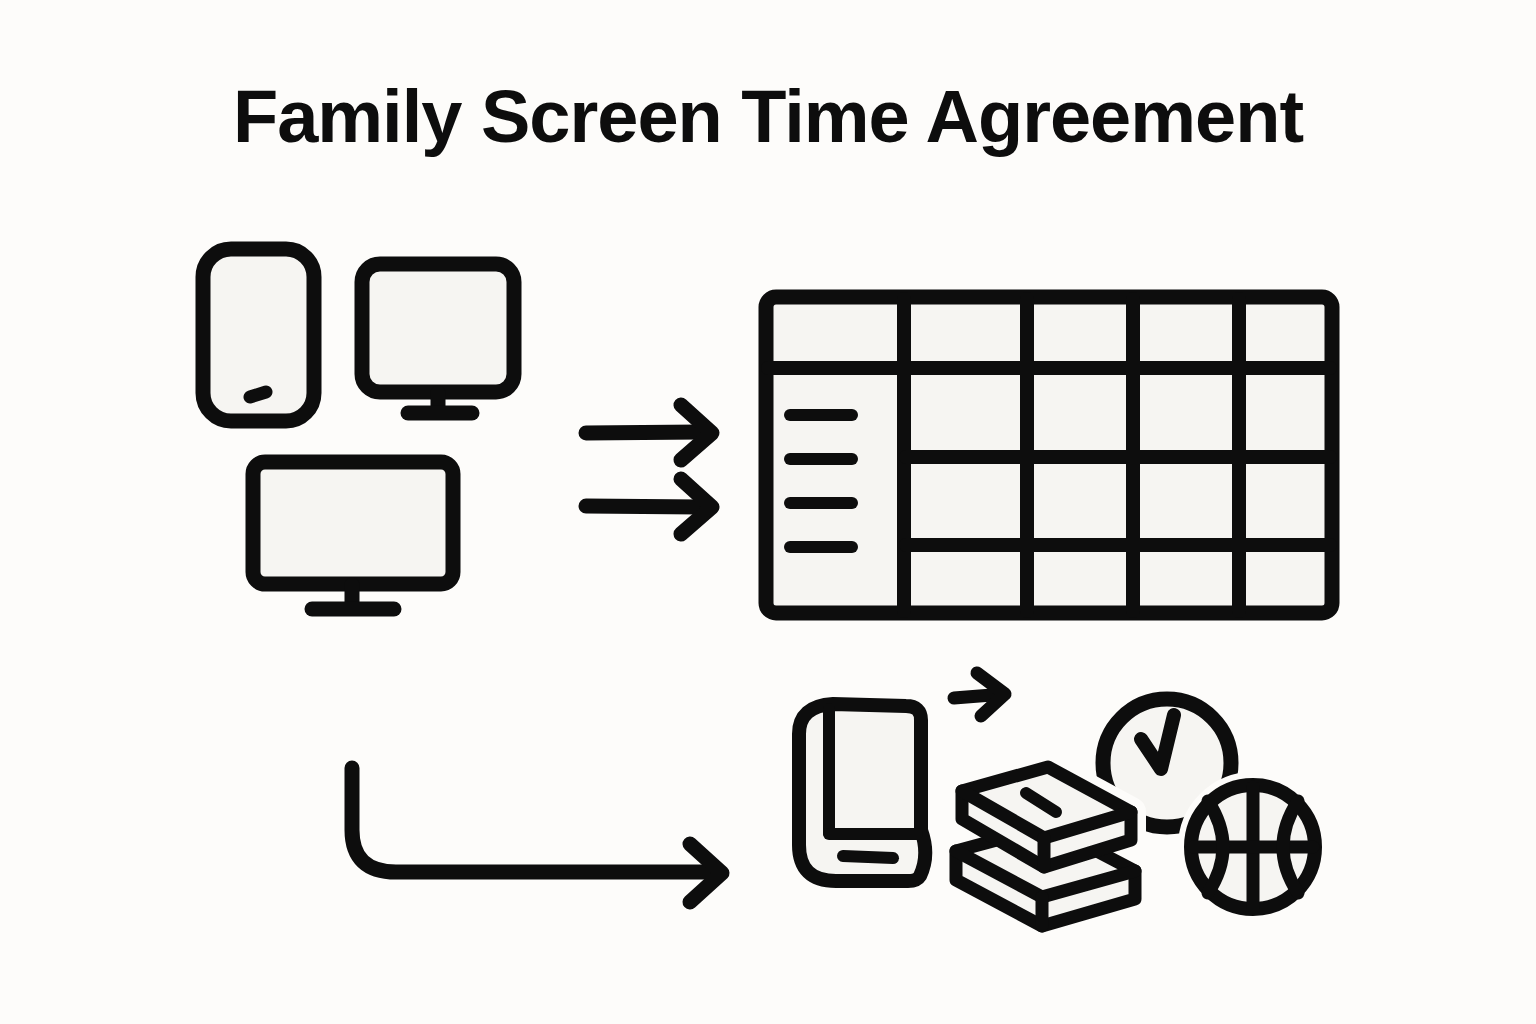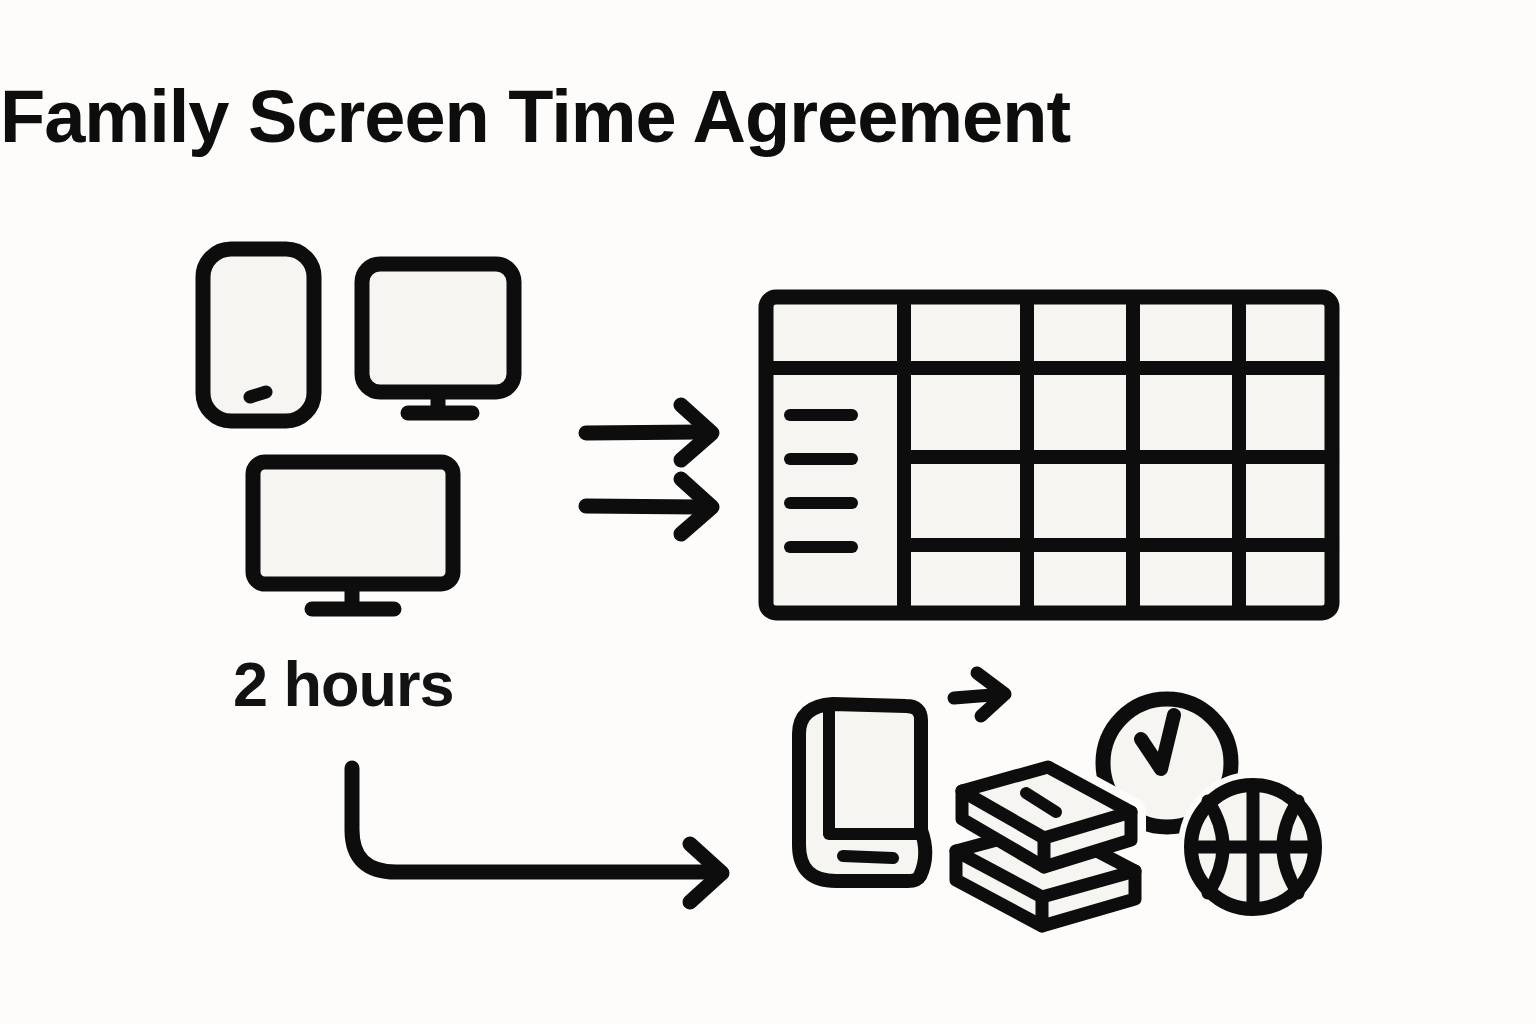--- a/index.html
+++ b/index.html
@@ -3,42 +3,41 @@
 <meta charset="utf-8">
 <style>
   html,body { margin:0; padding:0; background:#fdfcfa; }
   .stage {
     position:relative; width:1536px; height:1024px;
     background:#fdfcfa; overflow:hidden;
     font-family:"Liberation Sans", sans-serif;
   }
   .title {
     position:absolute; top:80px; left:0; width:100%;
-    margin:0; text-align:left;
+    margin:0; text-align:center;
     font-size:74px; font-weight:bold; letter-spacing:-1px;
     color:#0d0d0d; line-height:1;
   }
   .hours-label {
     position:absolute; top:653px; left:233px;
     font-size:63px; font-weight:bold; letter-spacing:-1px;
     color:#121212; line-height:1;
   }
   svg.canvas { position:absolute; top:0; left:0; }
   .ink   { stroke:#0d0d0d; fill:none; stroke-linecap:round; stroke-linejoin:round; }
   .fill  { fill:#f6f5f2; stroke:#0d0d0d; stroke-linejoin:round; stroke-linecap:round; }
   .halo  { stroke:#fdfcfa; fill:#fdfcfa; stroke-linejoin:round; stroke-linecap:round; }
 </style>
 </head>
 <body>
 
 <div class="stage">
 
   <h1 class="title">Family Screen Time Agreement</h1>
 
-  <div class="hours-label">2 hours</div>
 
   <svg class="canvas" width="1536" height="1024" viewBox="0 0 1536 1024">
 
     <g>
       <rect x="203" y="249" width="111" height="172" rx="28" class="fill" stroke-width="15"></rect>
       <line x1="250" y1="397" x2="266" y2="392" class="ink" stroke-width="13"></line>
     </g>
 
     <g>
       <rect x="362" y="264" width="152" height="128" rx="18" class="fill" stroke-width="15"></rect>

